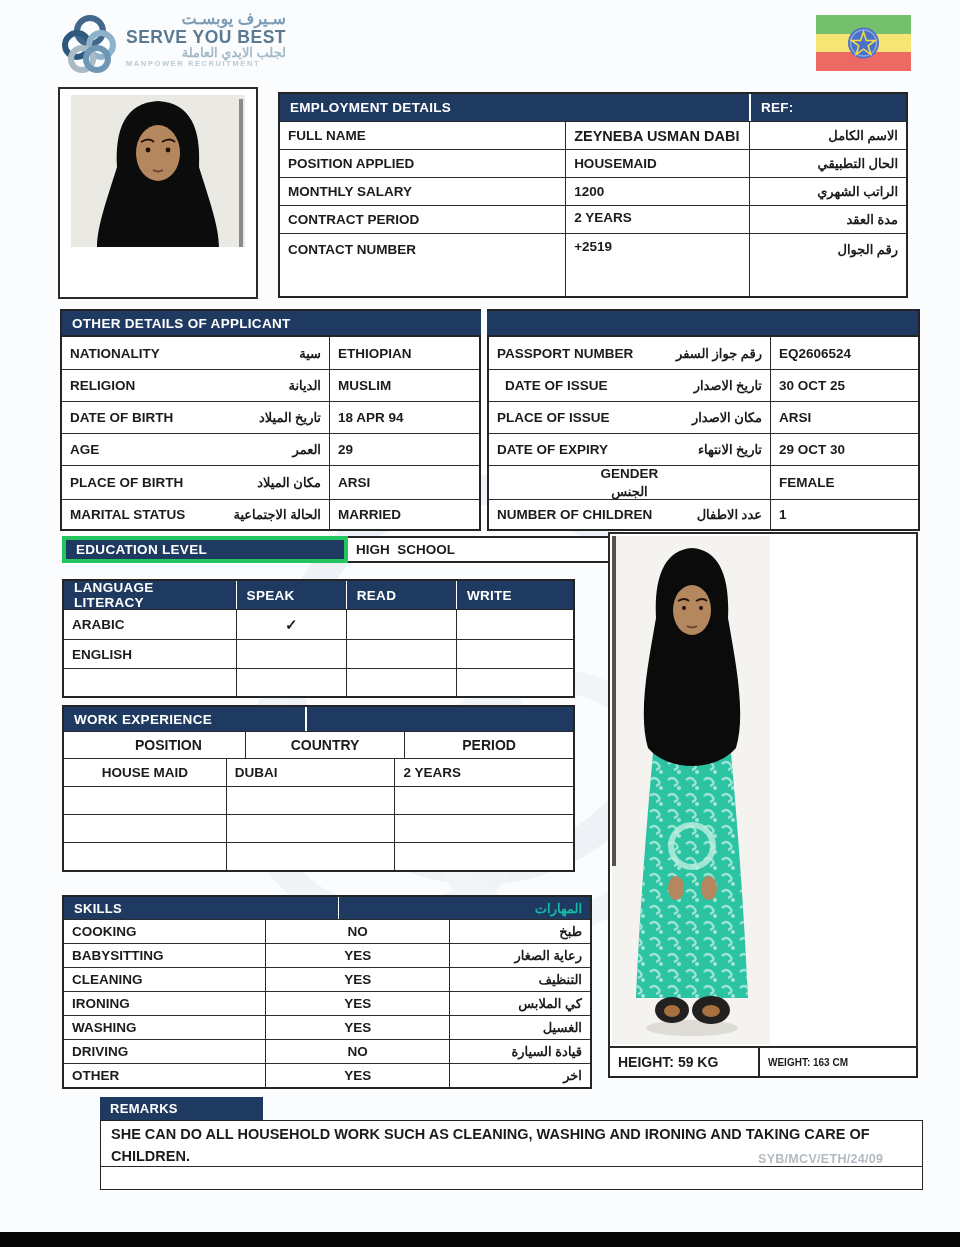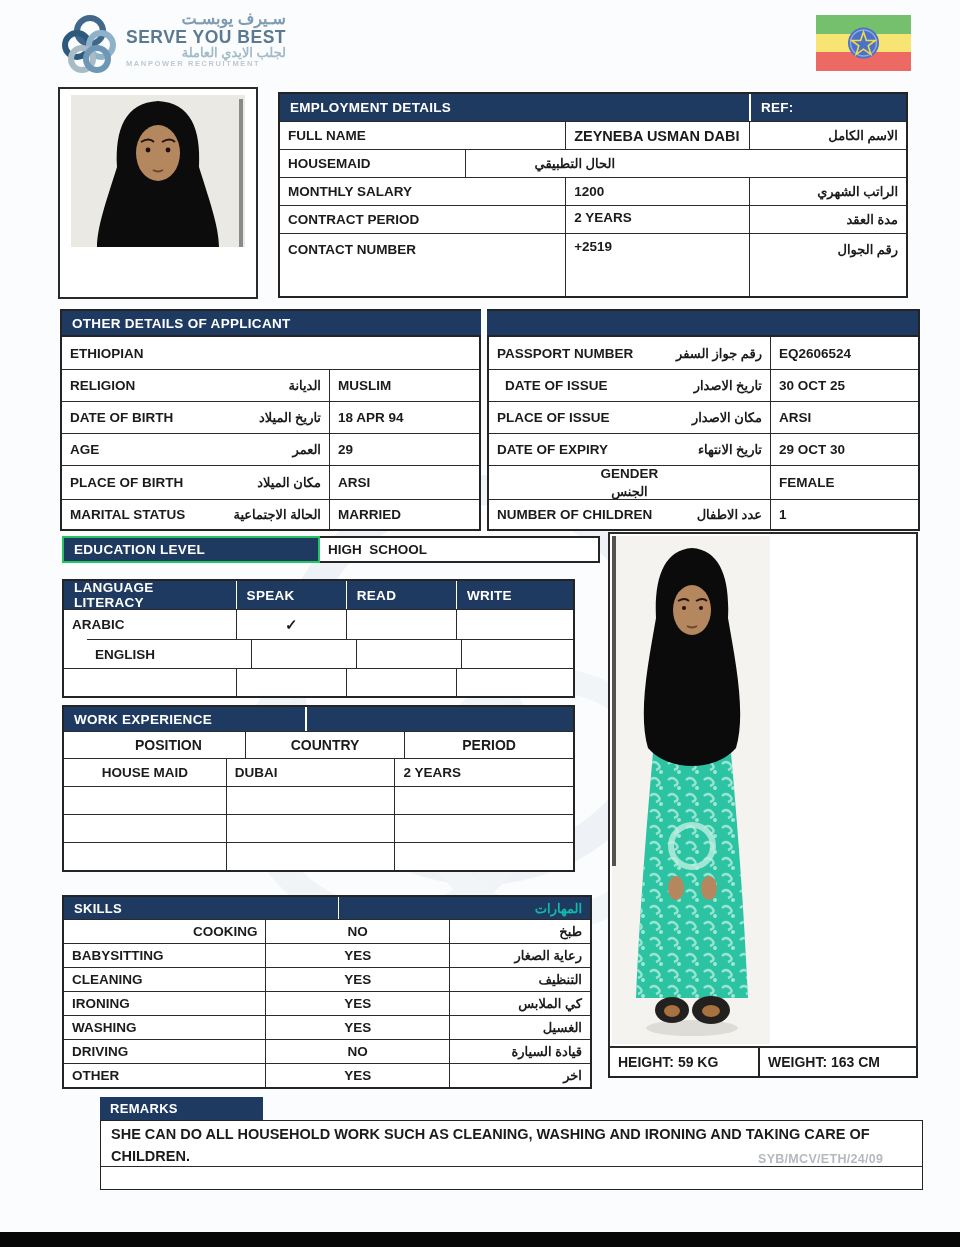--- a/index.html
+++ b/index.html
@@ -93,20 +93,23 @@
           <span class="lblen">FULL NAME</span>
         </div>
       <div class="cell" style="width:185px;">
           <span class="val" style="font-size:14.5px;">ZEYNEBA USMAN DABI</span>
         </div>
       <div class="cell" style="width:158px;justify-content:flex-end;">
           <span class="ar">الاسم الكامل</span>
         </div>
     </div>
     <div class="row" style="height:28px;">
+      <div class="cell" style="width:287px;">
+          <span class="lblen">POSITION APPLIED</span>
+        </div>
       <div class="cell" style="width:185px;">
           <span class="val">HOUSEMAID</span>
         </div>
       <div class="cell" style="width:158px;justify-content:flex-end;">
           <span class="ar">الحال التطبيقي</span>
         </div>
     </div>
     <div class="row" style="height:28px;">
       <div class="cell" style="width:287px;">
           <span class="lblen">MONTHLY SALARY</span>
@@ -146,20 +149,24 @@
 
     <div style="display:flex;">
       <div class="hdrbar hdr-title" style="width:421px;height:28px;border:2px solid #242424;border-right:none;">OTHER DETAILS OF APPLICANT</div>
       <div style="width:6px;"></div>
       <div class="hdrbar" style="width:433px;height:28px;border:2px solid #242424;border-left:none;box-sizing:border-box;"></div>
     </div>
     <div style="display:flex;">
 
       <div class="box" style="width:421px;border-top:none;">
         <div class="row" style="height:32px;border-top:none;">
+          <div class="cell split" style="width:267px;">
+              <span class="lblen">NATIONALITY</span>
+              <span class="ar">سية</span>
+            </div>
           <div class="cell" style="width:130px;">
               <span class="val">ETHIOPIAN</span>
             </div>
         </div>
         <div class="row" style="height:32px;">
           <div class="cell split" style="width:267px;">
               <span class="lblen">RELIGION</span>
               <span class="ar">الديانة</span>
             </div>
           <div class="cell" style="width:150px;">
@@ -258,21 +265,21 @@
             </div>
           <div class="cell" style="width:148px;">
               <span class="val">1</span>
             </div>
         </div>
       </div>
     </div>
   </div>
 
   <div class="abs" style="left:62px;top:536px;display:flex;">
-    <div class="hdrbar hdr-title" style="width:258px;height:27px;border:2px solid #22c55e;">EDUCATION LEVEL</div>
+    <div class="hdrbar hdr-title" style="width:286px;height:27px;border:4px solid #22c55e;">EDUCATION LEVEL</div>
     <div class="cell box" style="width:280px;height:27px;border-left:none;">
       <span class="val" style="white-space:pre;">HIGH  SCHOOL</span>
     </div>
   </div>
 
   <div class="abs box" style="left:62px;top:579px;width:513px;">
     <div class="row" style="height:28px;border-top:none;">
       <div class="cell hdrbar hdr-title" style="width:173px;">LANGUAGE LITERACY</div>
       <div class="cell hdrbar hdr-title" style="width:111px;border-left-color:#fff;">SPEAK</div>
       <div class="cell hdrbar hdr-title" style="width:111px;border-left-color:#fff;">READ</div>
@@ -285,21 +292,21 @@
       <div class="cell" style="width:111px;justify-content:center;">
           <span style="font-weight:700;font-size:15px;">✓</span>
         </div>
       <div class="cell" style="width:111px;">
           <span></span>
         </div>
       <div class="cell" style="width:118px;">
           <span></span>
         </div>
     </div>
-    <div class="row" style="height:29px;margin-left:23px;">
+    <div class="row" style="height:29px;">
       <div class="cell" style="width:173px;">
           <span class="lblen">ENGLISH</span>
         </div>
       <div class="cell" style="width:111px;justify-content:center;">
           <span></span>
         </div>
       <div class="cell" style="width:111px;">
           <span></span>
         </div>
       <div class="cell" style="width:118px;">
@@ -385,21 +392,21 @@
   </div>
 
   <div class="abs box" style="left:62px;top:895px;width:530px;">
     <div class="row" style="height:22px;border-top:none;">
       <div class="cell hdrbar hdr-title" style="width:276px;font-size:13px;">SKILLS</div>
       <div class="cell hdrbar" style="width:254px;border-left:1.5px solid #fff;justify-content:flex-end;">
         <span class="ar" style="color:#14b8a6;">المهارات</span>
       </div>
     </div>
     <div class="row" style="height:24px;">
-      <div class="cell" style="width:203px;justify-content:flex-end;">
+      <div class="cell" style="width:203px;">
           <span class="lblen">COOKING</span>
         </div>
       <div class="cell" style="width:185px;justify-content:center;">
           <span class="val">NO</span>
         </div>
       <div class="cell" style="width:142px;justify-content:flex-end;">
           <span class="ar">طبخ</span>
         </div>
     </div>
     <div class="row" style="height:24px;">
@@ -503,21 +510,21 @@
       <ellipse cx="99" cy="474" rx="19" ry="14" fill="#23211f"></ellipse>
       <ellipse cx="60" cy="475" rx="8" ry="6" fill="#a9713f"></ellipse>
       <ellipse cx="99" cy="475" rx="9" ry="6" fill="#a9713f"></ellipse>
     </svg>
   </div>
   <div class="abs" style="left:608px;top:1048px;display:flex;">
     <div class="cell box" style="width:152px;height:30px;border-top:none;">
         <span class="val" style="font-size:14px;">HEIGHT: 59 KG</span>
       </div>
     <div class="cell box" style="width:158px;height:30px;border-top:none;border-left:none;">
-        <span class="val" style="font-size:14px;">WEIGHT: 163 CM</span>
+        <span class="val" style="font-size:10px;">WEIGHT: 163 CM</span>
       </div>
   </div>
 
   <div class="abs hdrbar hdr-title" style="left:100px;top:1097px;width:163px;height:23px;font-size:13px;">REMARKS</div>
   <div class="abs box" style="left:100px;top:1120px;width:823px;height:70px;border-width:1.5px;">
     <div style="height:46px;border-bottom:1.5px solid #2b2b2b;box-sizing:border-box;padding:2px 10px;font-weight:700;font-size:14.5px;line-height:1.55;">SHE CAN DO ALL HOUSEHOLD WORK SUCH AS CLEANING, WASHING AND IRONING AND TAKING CARE OF CHILDREN.</div>
     <div style="height:21px;"></div>
   </div>
   <div class="abs codewm" style="left:758px;top:1152px;">SYB/MCV/ETH/24/09</div>
 

